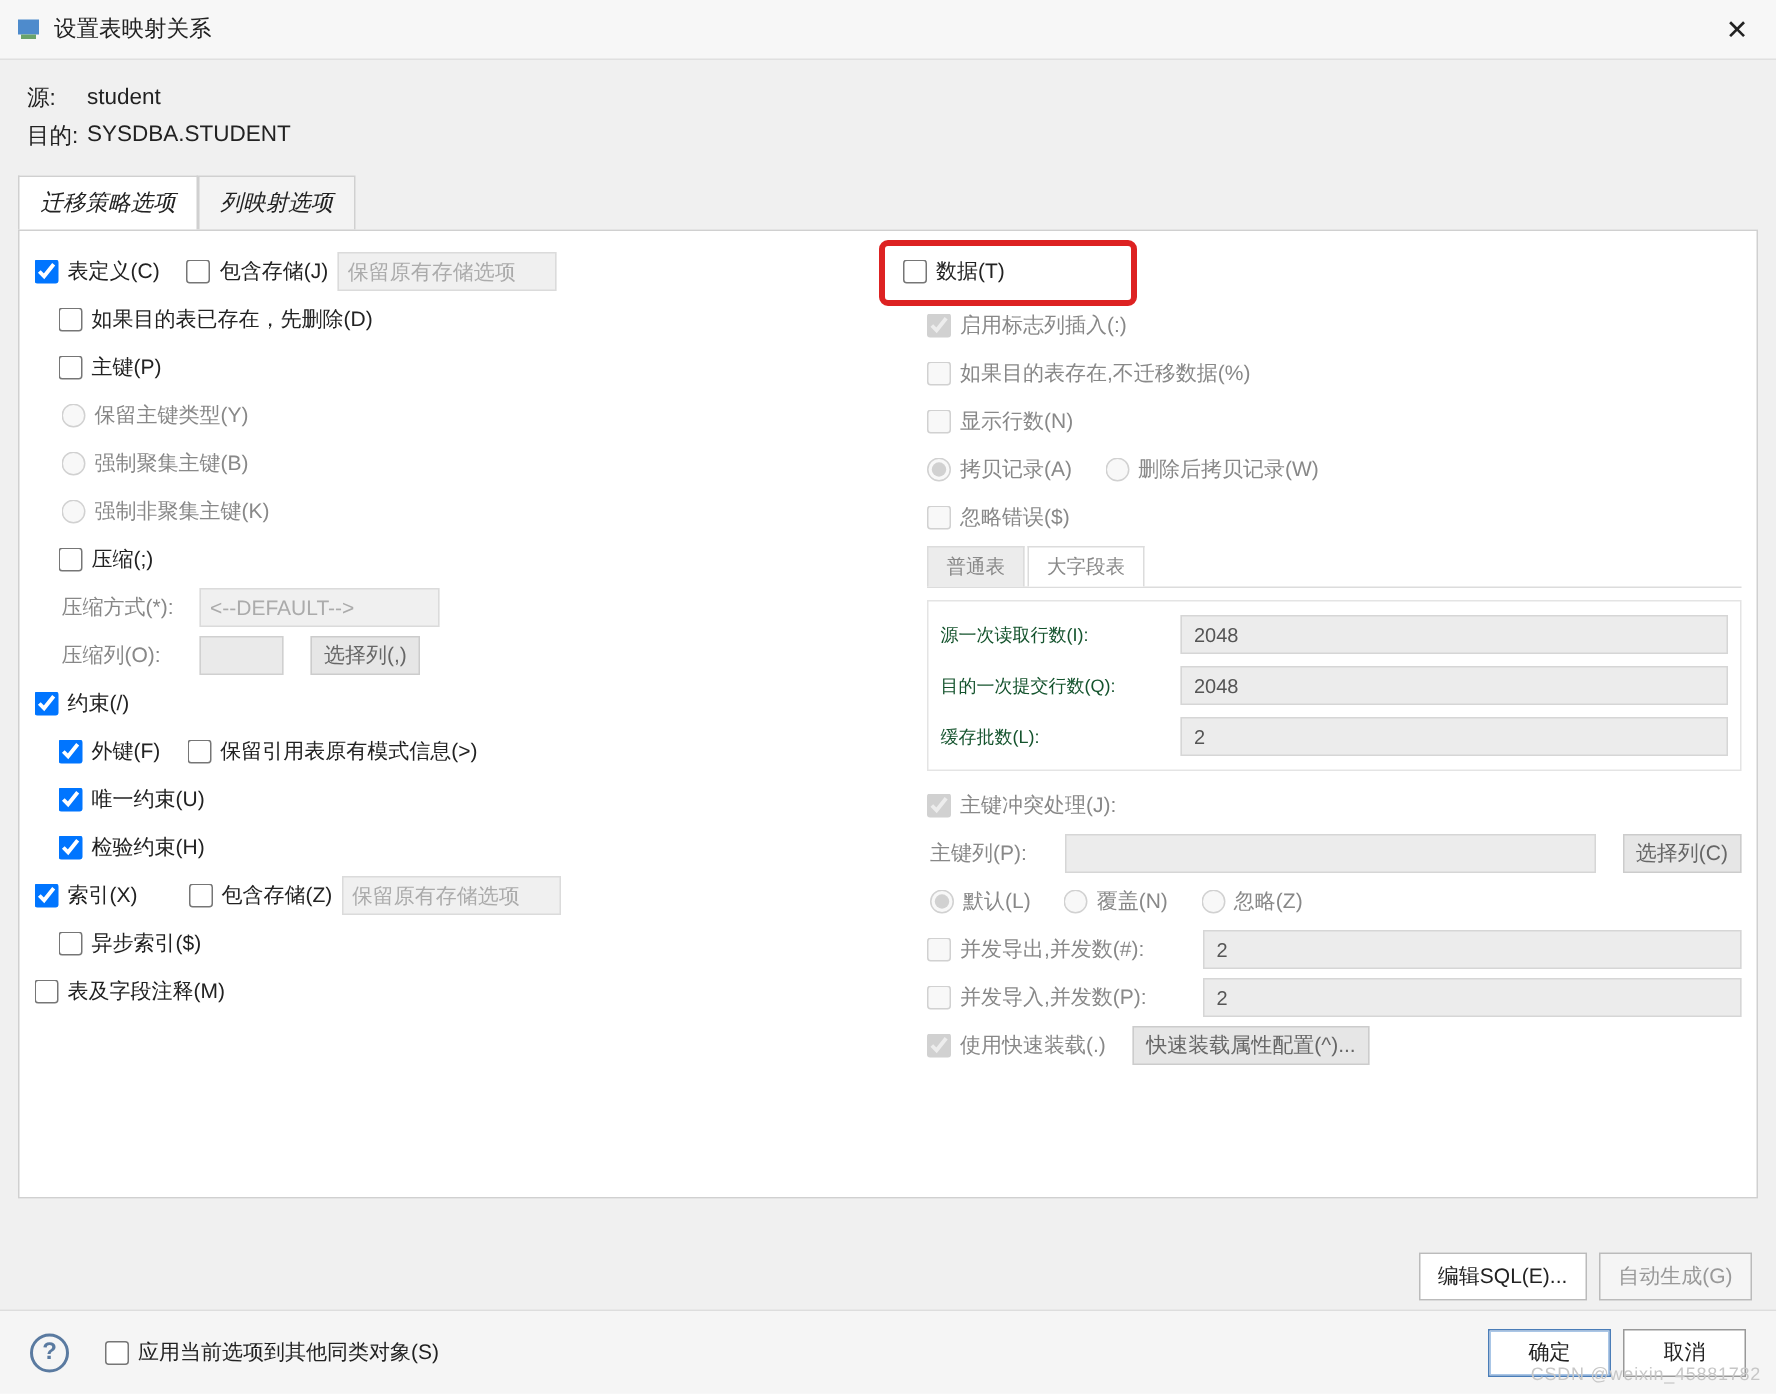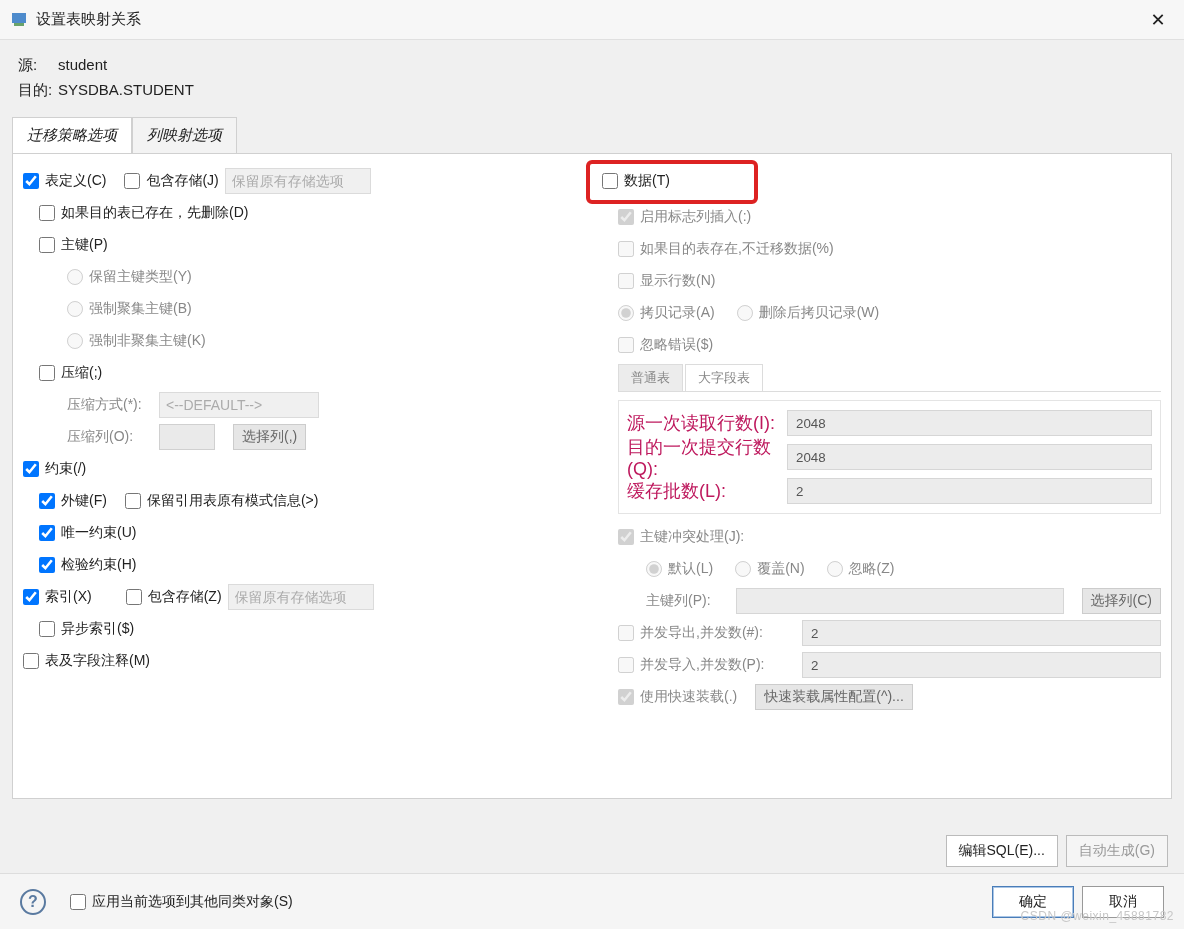--- a/index.html
+++ b/index.html
@@ -12,34 +12,34 @@
     .meta { padding: 16px 12px 4px 18px; font-size: 15px; }
     .meta-row { display:flex; margin-bottom: 6px; }
     .meta-label { width: 40px; }
     .tabbar { margin: 6px 12px 0 12px; display:flex; }
     .tab { padding: 8px 14px 8px 14px; border: 1px solid #d0d0d0; background:#f3f3f3; cursor:pointer; font-size:15px; position:relative; top:1px;font-style:italic; }
     .tab.active { background:#fff; border-bottom-color:#fff; }
     .panel-outer { margin: 0 12px 0 12px; border:1px solid #d0d0d0; background:#fff; height: 646px; display:flex; position:relative; }
     .col { width:50%; padding: 14px 10px; overflow-y:auto; }
     .col .row { display:flex; align-items:center; gap:6px; margin-bottom: 6px; min-height:26px; }
     .indent1 { margin-left: 16px; }
-    .indent2 { margin-left: 44px; }
+    .indent2 { margin-left: 18px; }
     input[type=checkbox], input[type=radio] { width:16px; height:16px; margin:0; }
     input[type=checkbox]:disabled + span, input[type=radio]:disabled + span, .disabled { color:#888; }
     select { background:#eaeaea; border:1px solid #ccc; height:26px; padding:0 26px 0 6px; font-size:14px; color:#444; -webkit-appearance:none; appearance:none; }
     select:disabled { color:#888; background:#eaeaea; }
     .grey-input { background:#eaeaea; border:1px solid #d0d0d0; height:26px; width:56px; }
     .btnlike { background:#e6e6e6; border:1px solid #ccc; height:26px; padding:0 8px; display:inline-flex; align-items:center; color:#666; }
 
     .highlight-box { position:absolute; left:586px; top:160px; width:172px; height:44px; border:4px solid #d22; border-radius:6px; pointer-events:none; }
 
     .subtabs { display:flex; border-bottom:1px solid #dcdcdc; margin: 6px 0 8px 0; }
     .subtab { background:#ececec; padding:4px 12px; color:#888; border:1px solid #dcdcdc; border-bottom:none; margin-right:2px; font-size:13px; }
     .field-row { display:flex; align-items:center; margin: 2px 0; height:32px; }
-    .field-label { width:160px; color:#be185d; font-size:18px; }
+    .field-label { width:160px; color:#14532d; font-size:12px; }
     .field-input { flex:1; background:#ececec; border:1px solid #d6d6d6; height:26px; padding: 0 8px; color:#555; }
     .params-block { border:1px solid #e4e4e4; padding:4px 8px; margin-left: 0; }
 
     .footer-btns { text-align:right; padding: 12px 16px; }
     .footer-btns .btn { display:inline-block; padding: 6px 12px; border:1px solid #bbb; background:#fff; margin-left:4px; cursor:pointer; }
     .footer-btns .btn.disabled { color:#999; background:#f5f5f5;margin-top:24px; }
 
     .bottombar { position:absolute; bottom:0; left:0; right:0; height:56px; border-top:1px solid #ddd; background:#f5f5f5; display:flex; align-items:center; padding: 0 20px; }
     .help { width:26px; height:26px; border:2px solid #5a7aa0; border-radius:50%; color:#5a7aa0; font-weight:bold; display:flex; align-items:center; justify-content:center; font-size:16px; cursor:pointer; }
     .ok-btn, .cancel-btn { border:1px solid #999; background:#fff; padding: 6px 26px; margin-left:8px; cursor:pointer; }
@@ -207,35 +207,35 @@
             <input class="field-input" disabled="" value="2" style="">
           </div>
       </div>
     </div>
 
     <div class="row indent1" style="margin-top:10px">
         <input type="checkbox" checked="" disabled="" style="">
         <span class="disabled">主键冲突处理(J):</span>
       </div>
     <div class="row indent2">
+        <span class="disabled" style="width:84px">主键列(P):</span>
+        <input class="field-input" disabled="" style="flex: 1 1 0%;">
+        <span style="width:6px"></span>
+        <span class="btnlike">选择列(C)</span>
+      </div>
+    <div class="row indent2">
       <input type="radio" checked="" disabled="" style="">
         <span class="disabled">默认(L)</span>
         <span style="width:10px"></span>
       <input type="radio" disabled="" style="">
         <span class="disabled">覆盖(N)</span>
         <span style="width:10px"></span>
       <input type="radio" disabled="" style="">
         <span class="disabled">忽略(Z)</span>
     </div>
-    <div class="row indent2">
-        <span class="disabled" style="width:84px">主键列(P):</span>
-        <input class="field-input" disabled="" style="flex: 1 1 0%;">
-        <span style="width:6px"></span>
-        <span class="btnlike">选择列(C)</span>
-      </div>
     <div class="row indent1">
         <input type="checkbox" disabled="" style="">
         <span class="disabled" style="width:156px">并发导出,并发数(#):</span>
         <input class="field-input" disabled="" value="2" style="">
       </div>
     <div class="row indent1">
         <input type="checkbox" disabled="" style="">
         <span class="disabled" style="width:156px">并发导入,并发数(P):</span>
         <input class="field-input" disabled="" value="2" style="">
       </div>

